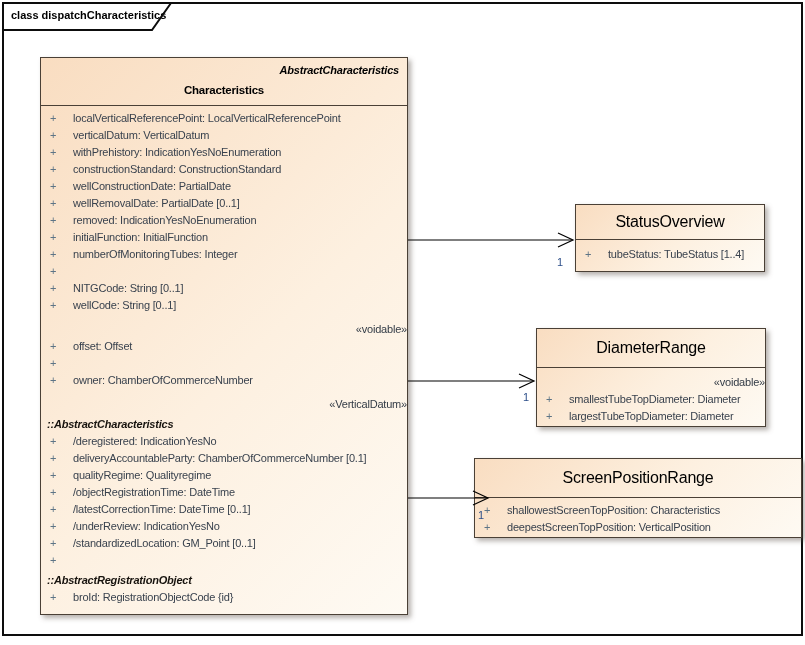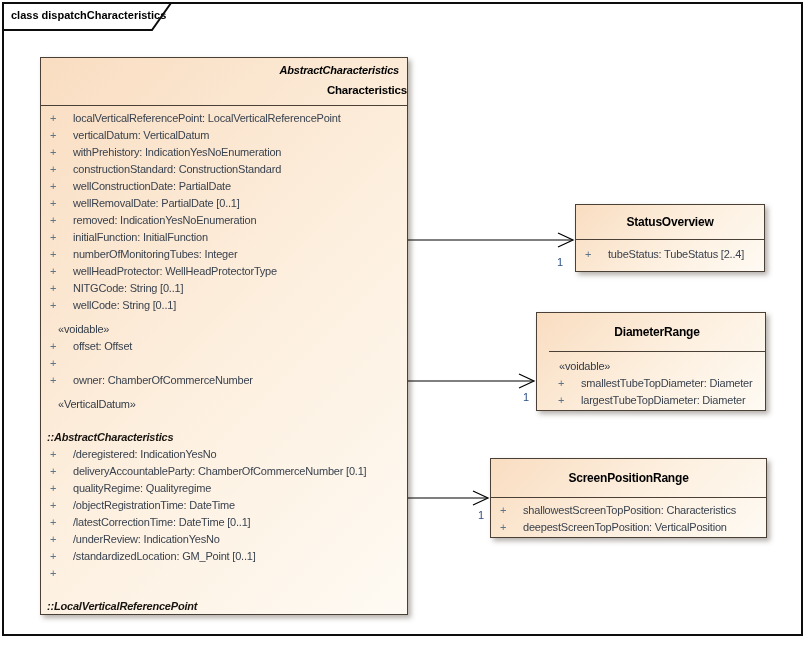--- a/index.html
+++ b/index.html
@@ -7,39 +7,39 @@
   .frame{position:absolute;left:2px;top:2px;width:801px;height:634px;border:2px solid #0d0d0d;box-sizing:border-box;background:#fff;}
   .tab-label{position:absolute;left:11px;top:9px;font-size:11px;font-weight:bold;color:#000;white-space:nowrap;}
   svg.overlay{position:absolute;left:0;top:0;pointer-events:none;}
 
   .uml-class{position:absolute;box-sizing:border-box;border:1.5px solid #4a4036;
     background:linear-gradient(135deg,#f9ddc1 0%,#fdf0e0 55%,#fefaf3 100%);
     box-shadow:3px 3px 5px rgba(90,80,70,.45);overflow:hidden;
     font-size:11px;color:#39424e;letter-spacing:-0.2px;}
   .uml-class .hdr{border-bottom:1.5px solid #4a4036;}
   .hdr .stype{font-style:italic;font-weight:bold;text-align:right;color:#000;padding:5px 8px 0 0;font-size:11px;line-height:14px;}
-  .hdr .cname{text-align:right;font-weight:bold;color:#000;font-size:11.5px;line-height:15px;padding:6px 0 7px;}
-  .uml-class.small .hdr{display:flex;align-items:center;justify-content:center;font-weight:bold;color:#000;font-size:12px;}
+  .hdr .cname{text-align:center;font-weight:bold;color:#000;font-size:11.5px;line-height:15px;padding:6px 0 7px;}
+  .uml-class.small .hdr{display:flex;align-items:center;justify-content:center;font-weight:normal;color:#000;font-size:16px;}
 
   #characteristics{left:40px;top:57px;width:368px;height:558px;}
   #status-overview{left:575px;top:204px;width:190px;height:68px;}
-  #diameter-range{left:536px;top:312px;width:230px;height:99px;padding-left:12px;}
-  #screen-position-range{left:490px;top:458px;width:277px;height:80px;}
+  #diameter-range{left:536px;top:328px;width:230px;height:99px;}
+  #screen-position-range{left:474px;top:458px;width:328px;height:80px;}
   #status-overview .hdr{height:34px;}
   #diameter-range .hdr{height:38px;}
   #screen-position-range .hdr{height:38px;}
 
   .members{padding-top:4px;}
   #status-overview .members{padding-top:6px;}
   .member{line-height:17px;white-space:nowrap;}
   .member.attr{display:flex;}
   .member.attr .vis{flex:0 0 32px;box-sizing:border-box;padding-left:9px;color:#5d7486;}
-  .member.stereotype{padding-left:17px;margin-top:7px;color:#323b46;}
+  .member.stereotype{padding-left:17px;margin-top:7px;color:#323b46;text-align:right;}
   .uml-class.small .member.stereotype{margin-top:2px;padding-left:10px;}
-  .member.classifier{padding-left:6px;margin-top:16px;font-style:italic;font-weight:bold;color:#17130e;}
+  .member.classifier{padding-left:6px;margin-top:3px;font-style:italic;font-weight:bold;color:#17130e;}
 
   .mult{font-size:11px;fill:#2d4f8a;}
 </style>
 </head>
 <body>
 
 <div class="frame"></div>
 <div class="tab-label">class dispatchCharacteristics</div>
 
 <div class="uml-class" id="characteristics">
@@ -79,21 +79,20 @@
       <div class="member attr">
         <span class="vis">+</span>
         <span class="txt">initialFunction: InitialFunction</span>
       </div>
       <div class="member attr">
         <span class="vis">+</span>
         <span class="txt">numberOfMonitoringTubes: Integer</span>
       </div>
       <div class="member attr">
         <span class="vis">+</span>
-        <span class="txt">wellHeadProtector: WellHeadProtectorType</span>
       </div>
       <div class="member attr">
         <span class="vis">+</span>
         <span class="txt">NITGCode: String [0..1]</span>
       </div>
       <div class="member attr">
         <span class="vis">+</span>
         <span class="txt">wellCode: String [0..1]</span>
       </div>
       <div class="member stereotype">«voidable»</div>
@@ -134,34 +133,34 @@
         <span class="vis">+</span>
         <span class="txt">/underReview: IndicationYesNo</span>
       </div>
       <div class="member attr">
         <span class="vis">+</span>
         <span class="txt">/standardizedLocation: GM_Point [0..1]</span>
       </div>
       <div class="member attr">
         <span class="vis">+</span>
       </div>
-      <div class="member classifier">::LocalVerticalReferencePoint</div>
+      <div class="member classifier">::AbstractRegistrationObject</div>
       <div class="member attr">
         <span class="vis">+</span>
         <span class="txt">broId: RegistrationObjectCode {id}</span>
       </div>
     </div>
 </div>
 
 <div class="uml-class small" id="status-overview">
   <div class="hdr">StatusOverview</div>
   <div class="members">
       <div class="member attr">
         <span class="vis">+</span>
-        <span class="txt">tubeStatus: TubeStatus [2..4]</span>
+        <span class="txt">tubeStatus: TubeStatus [1..4]</span>
       </div>
     </div>
 </div>
 
 <div class="uml-class small" id="diameter-range">
   <div class="hdr">DiameterRange</div>
   <div class="members">
       <div class="member stereotype">«voidable»</div>
       <div class="member attr">
         <span class="vis">+</span>

